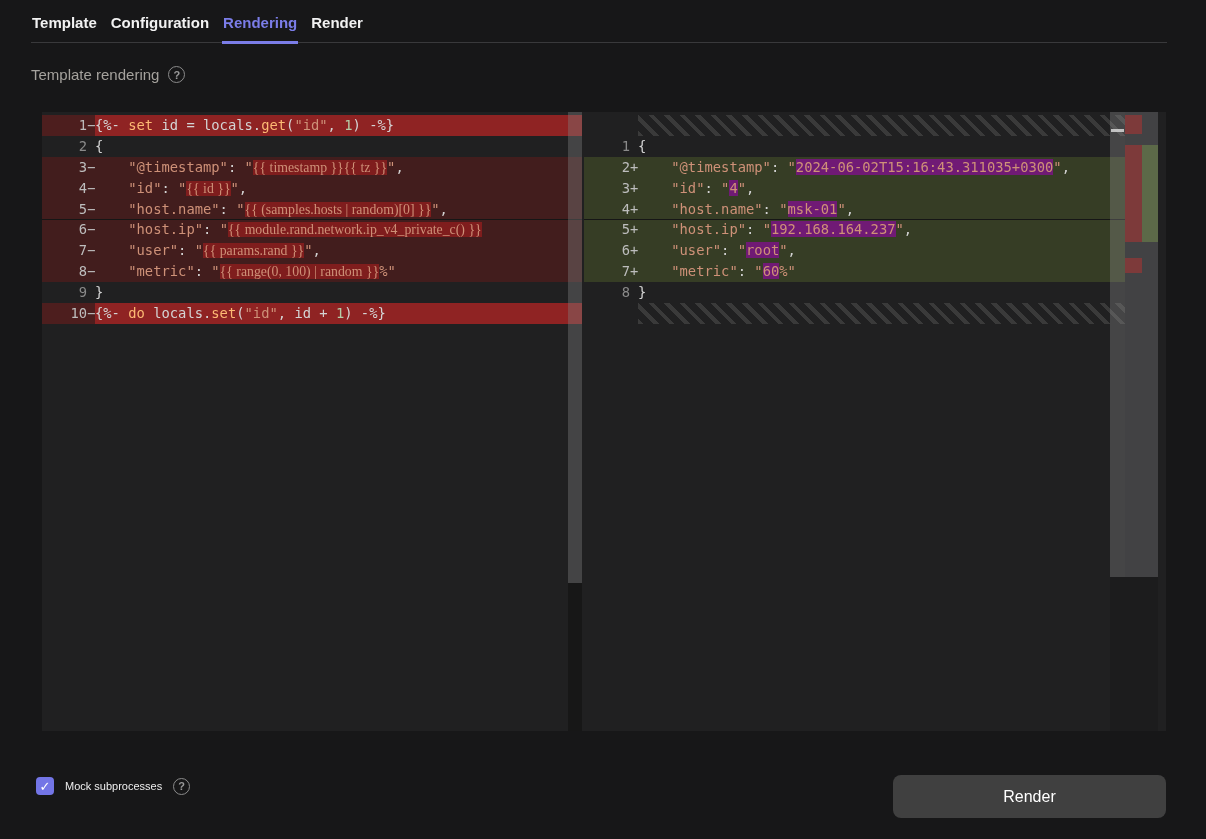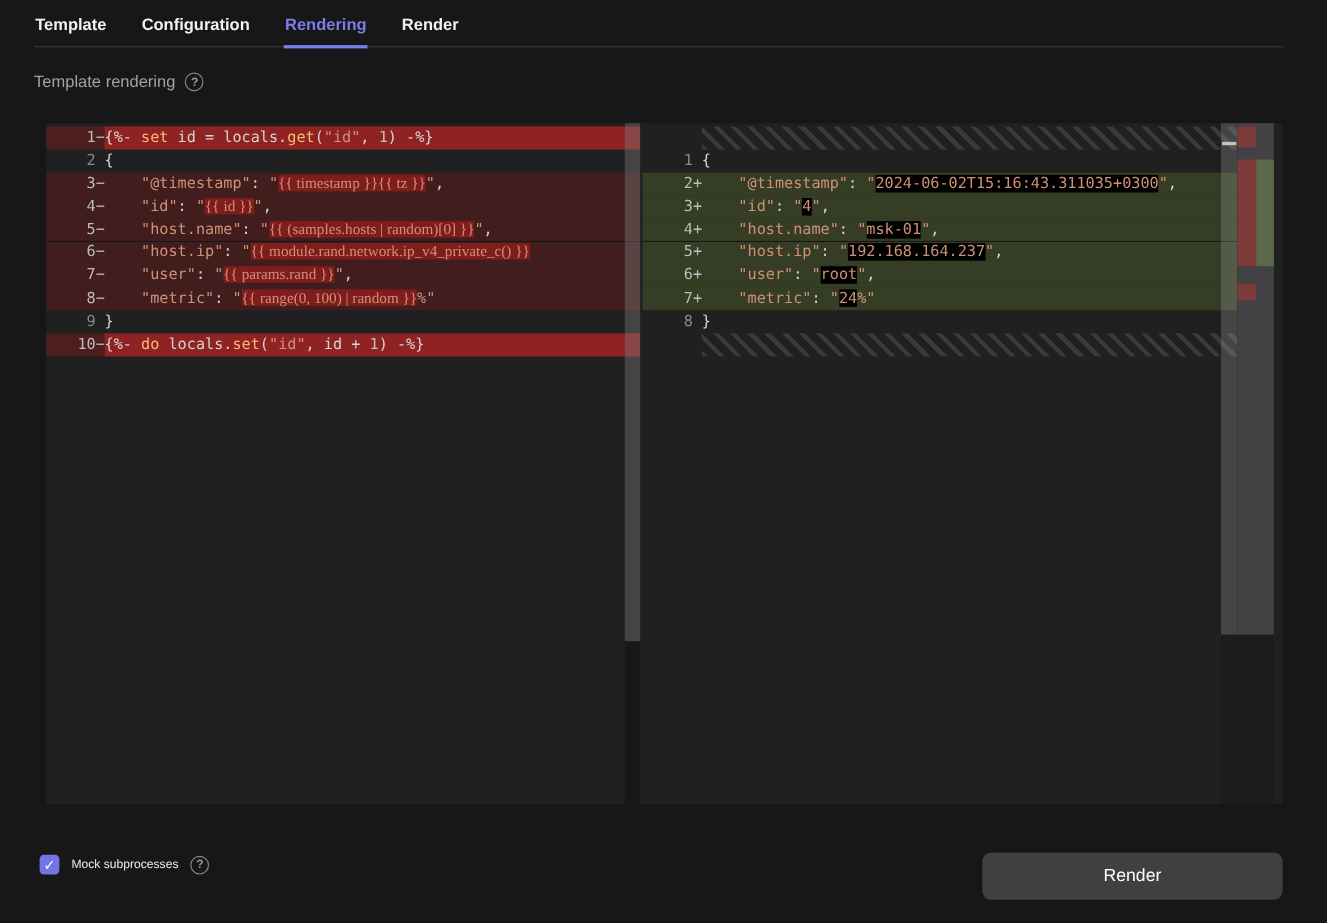--- a/index.html
+++ b/index.html
@@ -1,20 +1,20 @@
 <!DOCTYPE html>
 <html><head>
 <meta charset="utf-8">
 <style>
   * { margin:0; padding:0; box-sizing:border-box; }
   html,body { width:1206px; height:839px; overflow:hidden; }
   body { background:#171718; font-family:"Liberation Sans", sans-serif; color:#e8e8e8; position:relative; }
 
   
-  .tabbar { position:absolute; left:31px; top:0; width:1136px; display:flex; gap:30px; border-bottom:1px solid #39393b; padding-top:12px; }
+  .tabbar { position:absolute; left:31px; top:0; width:1136px; display:flex; gap:12px; border-bottom:1px solid #39393b; padding-top:12px; }
   .tab { font-size:15px; font-weight:700; color:#f2f2f2; padding:2px 1px 10px 1px; cursor:pointer; border-bottom:3px solid transparent; margin-bottom:-2px; }
   .tab.active { color:#7b7de8; border-bottom-color:#7b7de8;text-align:center; }
 
   
   .section-label { position:absolute; left:31px; top:66px; display:flex; align-items:flex-start; gap:9px; color:#a5a29d; font-size:15px; }
   .help-icon { width:17px; height:17px; border:1.5px solid #8b8b8b; border-radius:50%; color:#9a9a9a; font-size:11px; font-weight:700; display:flex; align-items:center; justify-content:center; }
 
   
   .editor { position:absolute; left:42px; top:112px; width:1124px; height:619px; background:#202021; }
   .pane { position:absolute; top:0; height:619px; overflow:hidden; padding-top:3px; }
@@ -27,21 +27,21 @@
   .gutter .num { flex:1; text-align:right; }
   .gutter .sign { width:8px; text-align:left; }
   .code { flex:1; overflow:hidden; }
   .seg-p { color:#d4d4d4; } .seg-s { color:#ce9178; } .seg-k { color:#fdba74; } .seg-n { color:#b5cea8; }
   .row.del { background:#421d1d; }
   .row.del .gutter, .row.delfull .gutter, .row.add .gutter { color:#bdbdbd; }
   .row.del .hl { background:#7f1d1d;font-family:Liberation Serif, serif; }
   .row.delfull .gutter { background:#4d1e1e; }
   .row.delfull .code { background:#8f2323; }
   .row.add { background:#363d25; }
-  .row.add .hl { background:#000000; }
+  .row.add .hl { background:#701a75; }
   .row.hatch .code { background:repeating-linear-gradient(45deg,#3a3a3a 0 4px,rgba(0,0,0,0) 4px 11px); }
   .row.hunk-top { box-shadow:inset 0 1px 0 #161616; }
 
   
   .sb-left-slider  { position:absolute; left:526px; top:0; width:14px; height:471px; background:rgba(130,130,130,0.38); }
   .sb-left-track   { position:absolute; left:526px; top:471px; width:14px; height:148px; background:rgba(0,0,0,0.28); }
   .sb-right-slider { position:absolute; left:1068px; top:0; width:15px; height:465px; background:rgba(155,155,155,0.30); }
   .sb-right-dash   { position:absolute; left:1069px; top:17px; width:13px; height:3px; background:rgba(215,215,215,0.85); }
   .ruler { position:absolute; left:1083px; top:0; width:33px; height:465px; background:#424244; }
   .ruler .mark { position:absolute; }
@@ -87,21 +87,21 @@
       <div class="row delfull"><div class="gutter"><span class="num">10</span><span class="sign">−</span></div><div class="code"><span class="seg seg-p">{%- </span><span class="seg seg-k">do</span><span class="seg seg-p"> locals.</span><span class="seg seg-k">set</span><span class="seg seg-p">(</span><span class="seg seg-s">"id"</span><span class="seg seg-p">, id + </span><span class="seg seg-n">1</span><span class="seg seg-p">) -%}</span></div></div>
     </div>
   <div class="pane pane-right" id="pane-right">
       <div class="row hatch"><div class="gutter"><span class="num"></span><span class="sign"></span></div><div class="code"></div></div>
       <div class="row ctx"><div class="gutter"><span class="num">1</span><span class="sign"></span></div><div class="code"><span class="seg seg-p">{</span></div></div>
       <div class="row add"><div class="gutter"><span class="num">2</span><span class="sign">+</span></div><div class="code"><span class="seg seg-p">    </span><span class="seg seg-s">"@timestamp"</span><span class="seg seg-p">: </span><span class="seg seg-s">"</span><span class="seg seg-s hl">2024-06-02T15:16:43.311035+0300</span><span class="seg seg-s">"</span><span class="seg seg-p">,</span></div></div>
       <div class="row add"><div class="gutter"><span class="num">3</span><span class="sign">+</span></div><div class="code"><span class="seg seg-p">    </span><span class="seg seg-s">"id"</span><span class="seg seg-p">: </span><span class="seg seg-s">"</span><span class="seg seg-s hl">4</span><span class="seg seg-s">"</span><span class="seg seg-p">,</span></div></div>
       <div class="row add"><div class="gutter"><span class="num">4</span><span class="sign">+</span></div><div class="code"><span class="seg seg-p">    </span><span class="seg seg-s">"host.name"</span><span class="seg seg-p">: </span><span class="seg seg-s">"</span><span class="seg seg-s hl">msk-01</span><span class="seg seg-s">"</span><span class="seg seg-p">,</span></div></div>
       <div class="row add hunk-top"><div class="gutter"><span class="num">5</span><span class="sign">+</span></div><div class="code"><span class="seg seg-p">    </span><span class="seg seg-s">"host.ip"</span><span class="seg seg-p">: </span><span class="seg seg-s">"</span><span class="seg seg-s hl">192.168.164.237</span><span class="seg seg-s">"</span><span class="seg seg-p">,</span></div></div>
       <div class="row add"><div class="gutter"><span class="num">6</span><span class="sign">+</span></div><div class="code"><span class="seg seg-p">    </span><span class="seg seg-s">"user"</span><span class="seg seg-p">: </span><span class="seg seg-s">"</span><span class="seg seg-s hl">root</span><span class="seg seg-s">"</span><span class="seg seg-p">,</span></div></div>
-      <div class="row add"><div class="gutter"><span class="num">7</span><span class="sign">+</span></div><div class="code"><span class="seg seg-p">    </span><span class="seg seg-s">"metric"</span><span class="seg seg-p">: </span><span class="seg seg-s">"</span><span class="seg seg-s hl">24</span><span class="seg seg-s">%"</span></div></div>
+      <div class="row add"><div class="gutter"><span class="num">7</span><span class="sign">+</span></div><div class="code"><span class="seg seg-p">    </span><span class="seg seg-s">"metric"</span><span class="seg seg-p">: </span><span class="seg seg-s">"</span><span class="seg seg-s hl">60</span><span class="seg seg-s">%"</span></div></div>
       <div class="row ctx"><div class="gutter"><span class="num">8</span><span class="sign"></span></div><div class="code"><span class="seg seg-p">}</span></div></div>
       <div class="row hatch"><div class="gutter"><span class="num"></span><span class="sign"></span></div><div class="code"></div></div>
     </div>
 
   <div class="sb-left-slider"></div>
   <div class="sb-left-track"></div>
   <div class="sb-right-slider"></div>
   <div class="sb-right-dash"></div>
   <div class="ruler">
     <div class="mark mark-del1"></div>

